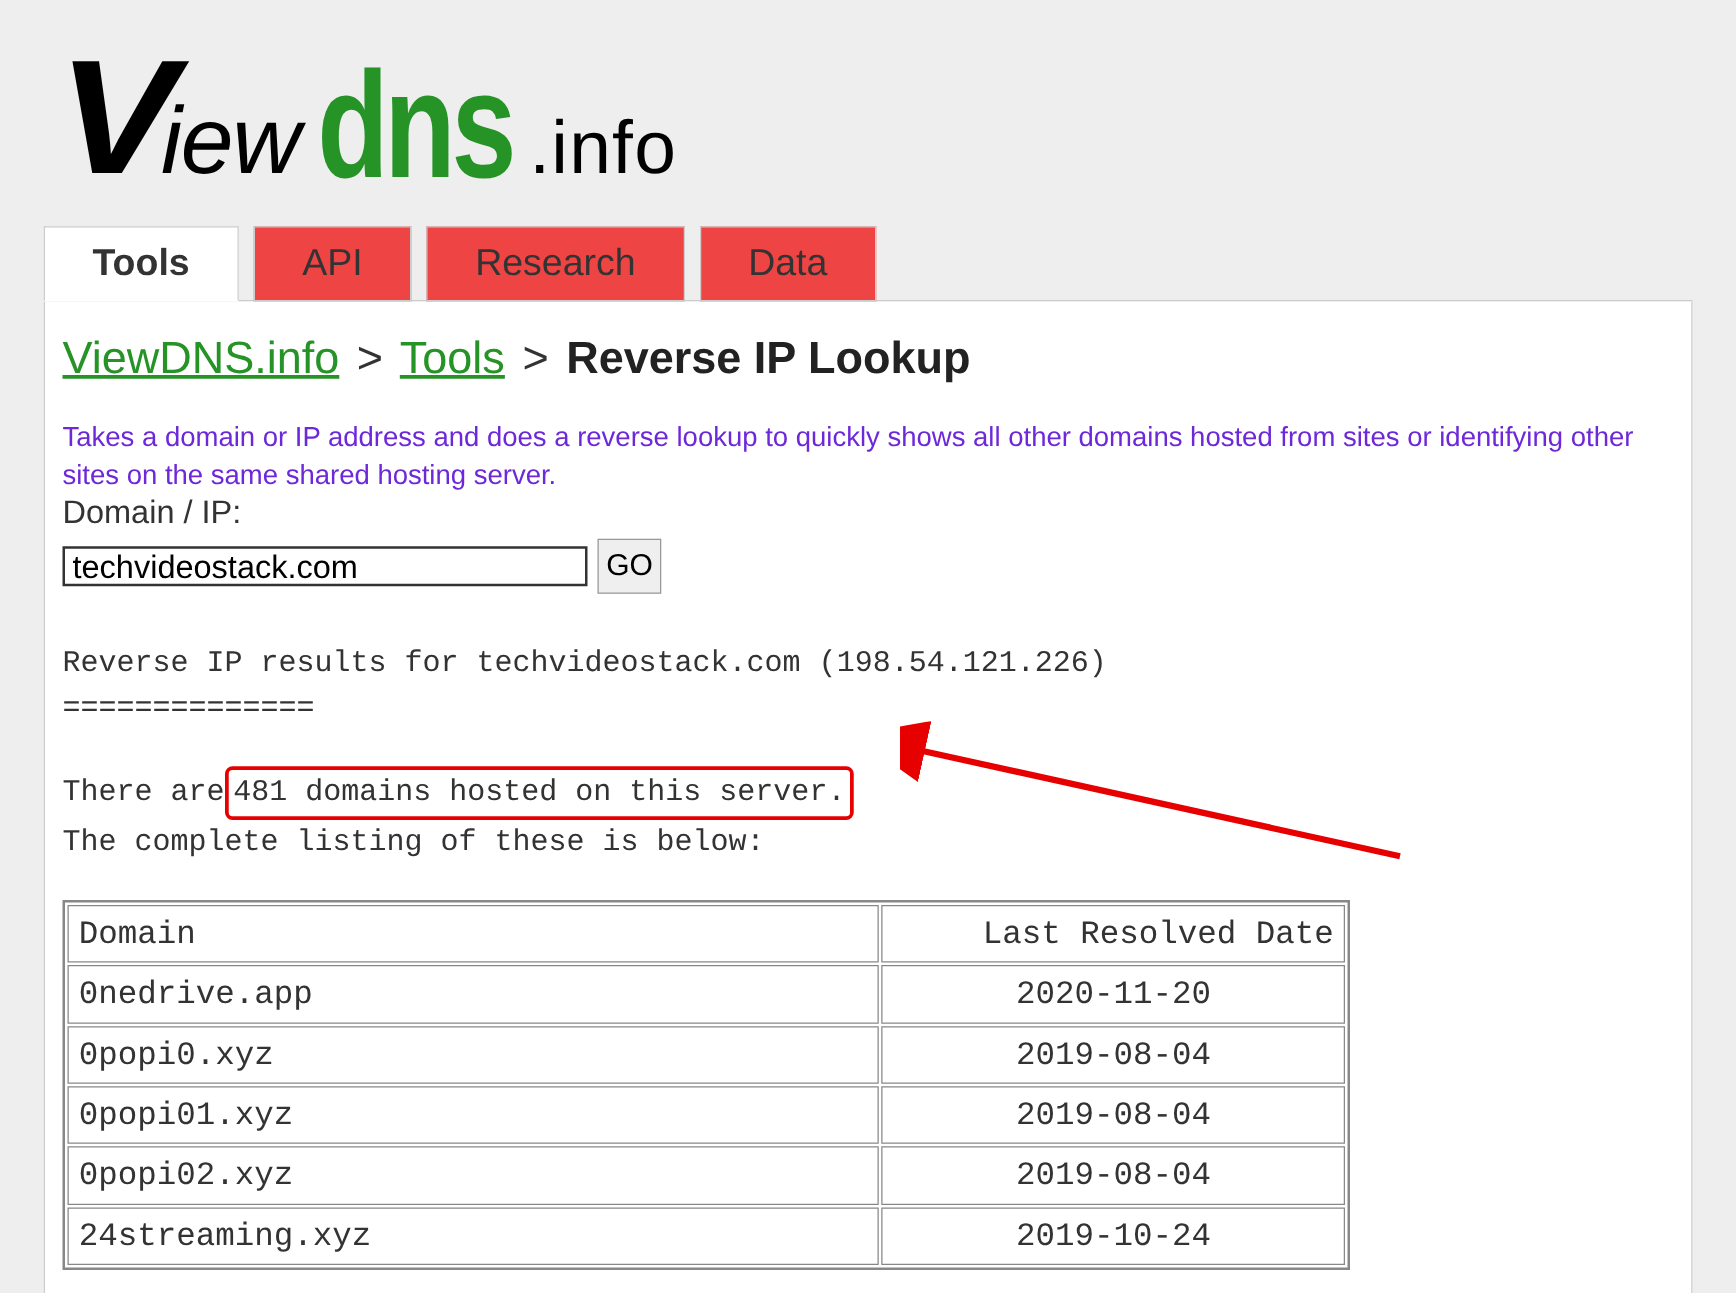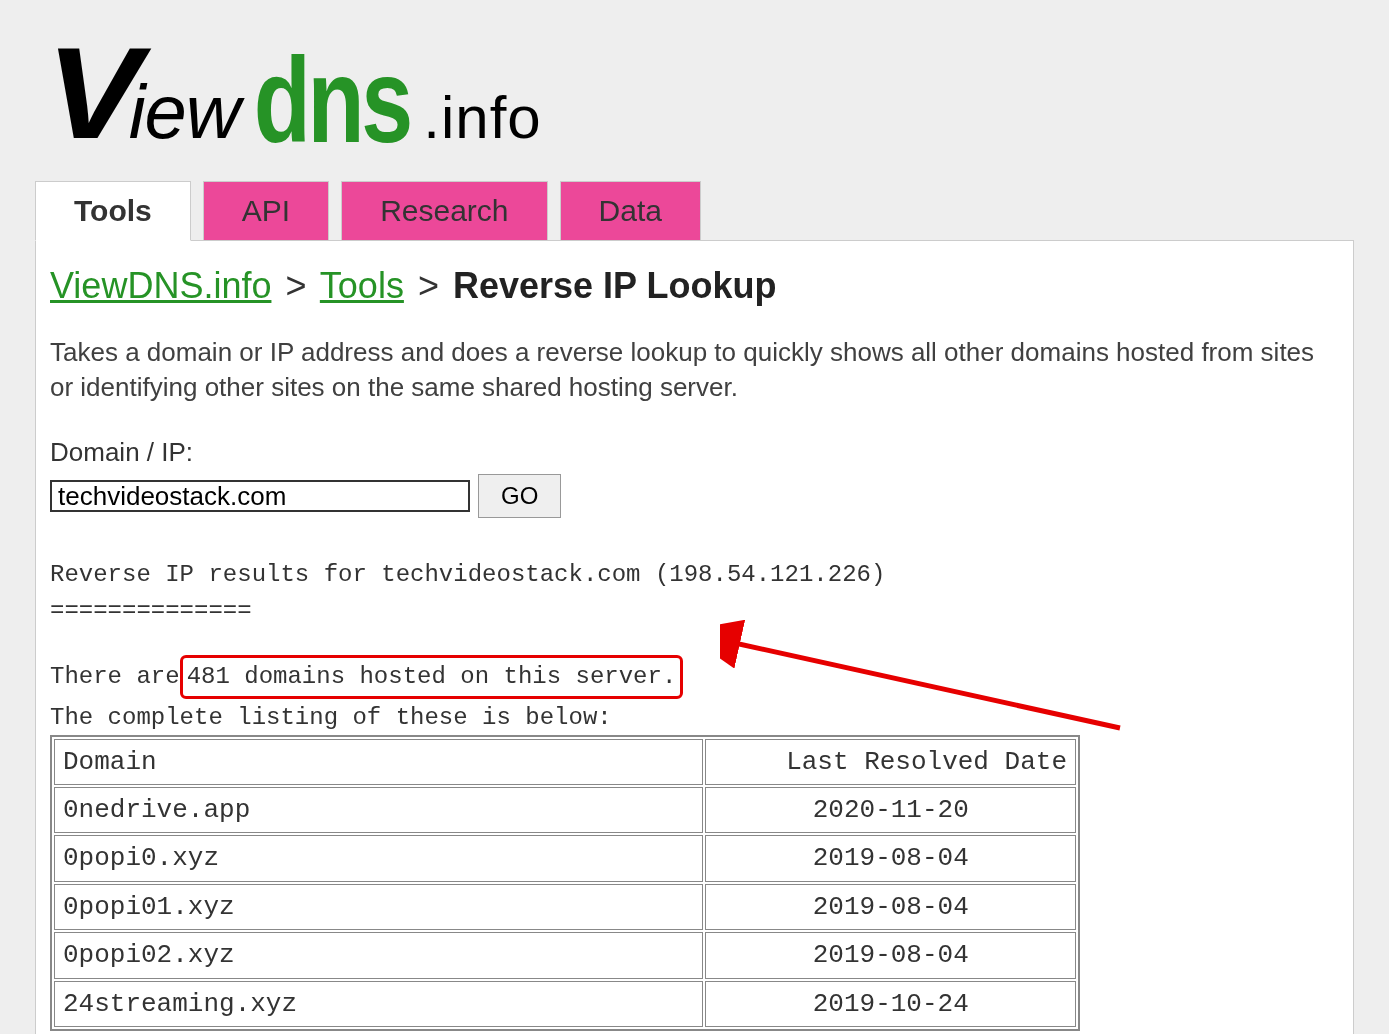--- a/index.html
+++ b/index.html
@@ -60,21 +60,21 @@
       display: flex;
       gap: 0;
       border-bottom: 1px solid #ccc;
       position: relative;
       z-index: 1;
     }
     .tab {
       padding: 12px 38px;
       font-size: 30px;
       border: 1px solid #ccc;
-      background: #ec4899;
+      background: #ef4444;
       cursor: pointer;
       margin-right: 12px;
       position: relative;
       bottom: -1px;
     }
     .tab.active {
       background: #fff;
       font-weight: bold;
       border-bottom: 1px solid #fff;
     }
@@ -95,24 +95,23 @@
     }
     .breadcrumb .sep {
       color: #333;
       margin: 0 4px;
     }
     .breadcrumb .current {
       font-weight: bold;
       color: #222;
     }
     .description {
-      font-size: 26px;
+      font-size: 22px;
       line-height: 1.35;
-      margin-bottom: 32px;
-      color: #404040;
+      color: #6d28d9;
     }
     .input-label {
       font-size: 26px;
       margin-bottom: 6px;
       color: #333;
     }
     .input-row {
       display: flex;
       align-items: center;
       gap: 8px;
@@ -122,21 +121,21 @@
       font-family: Verdana, sans-serif;
       font-size: 26px;
       padding: 4px 6px;
       border: 2px solid #333;
       width: 420px;
       height: 32px;
     }
     .go-btn {
       font-family: Verdana, sans-serif;
       font-size: 24px;
-      padding: 6px 22px;
+      padding: 6px 6px;
       background: #efefef;
       border: 1px solid #999;
       cursor: pointer;
       height: 44px;
     }
     .results {
       font-family: "Courier New", monospace;
       font-size: 24px;
       line-height: 1.4;
       color: #333;
@@ -151,20 +150,21 @@
     .results-count-line {
       margin-bottom: 2px;
     }
     .highlight-box {
       border: 3px solid #e60000;
       border-radius: 6px;
       padding: 2px 4px;
       display: inline-block;
     }
     .results-listing {
+      margin-bottom: 28px;
     }
     .results-table {
       border-collapse: separate;
       border-spacing: 2px;
       border: 2px solid #888;
       width: 1030px;
       font-family: "Courier New", monospace;
       font-size: 26px;
     }
     .results-table td {

